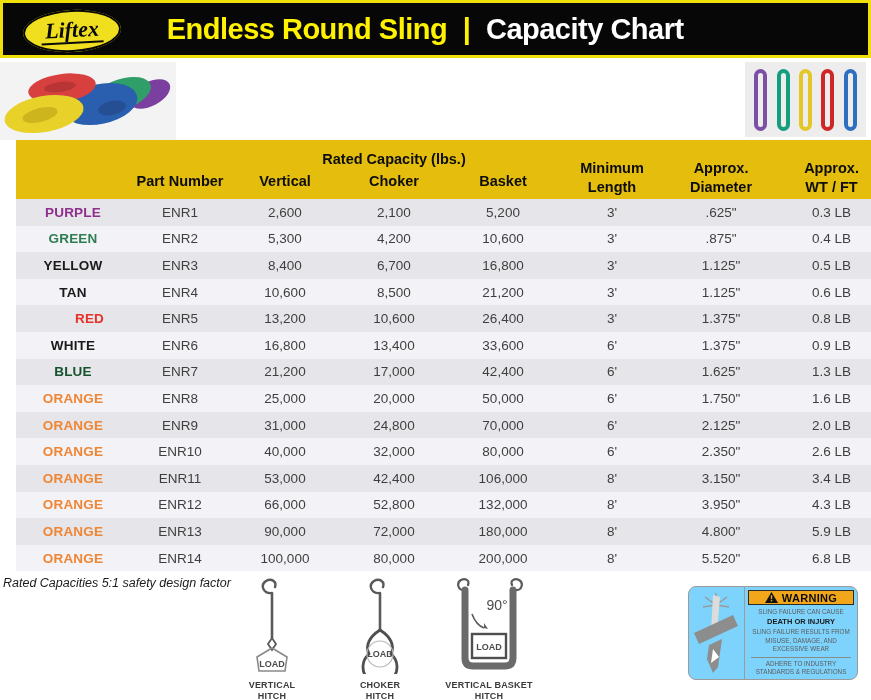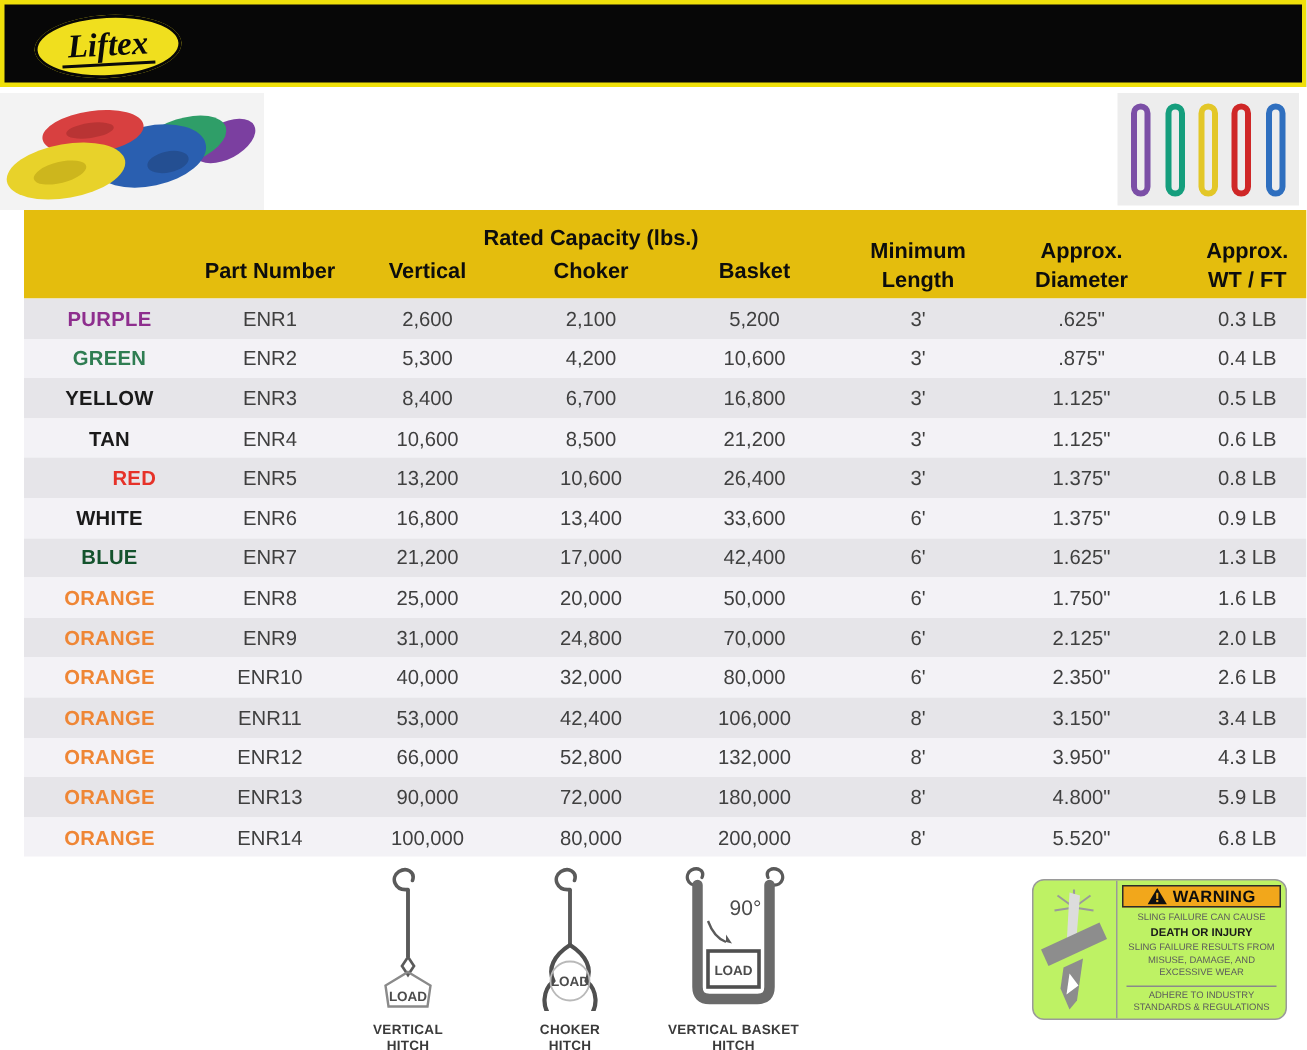--- a/index.html
+++ b/index.html
@@ -68,21 +68,21 @@
   .hitch { position:absolute; top:578px; text-align:center; }
   .hitch-label {
     margin-top:2px; font-size:9px; font-weight:bold; color:#3a3a3a;
     white-space:pre-line; line-height:1.25; letter-spacing:0.2px;
   }
   .hitch svg text { font-family:"Liberation Sans", sans-serif; fill:#4c4c4c; }
 
   
   .warn-label {
     position:absolute; left:688px; top:586px; width:170px; height:94px;
-    background:#bef264; border:1.5px solid #9a9a9a; border-radius:8px;
+    background:#7dd3fc; border:1.5px solid #9a9a9a; border-radius:8px;
     display:flex; overflow:hidden;
   }
   .warn-art { width:56px; border-right:1.5px solid #9a9a9a; flex:none; }
   .warn-body { flex:1; display:flex; flex-direction:column; font-size:6.3px; color:#5c5c5c; text-align:center; }
   .warn-head {
     background:#F2A71B; border:1.5px solid #2b2b2b; margin:3px 3px 2px 3px; height:15px;
     display:flex; align-items:center; justify-content:center; gap:4px;
   }
   .warn-head-text { font-weight:bold; color:#0d0d0d; font-size:11px; letter-spacing:0.3px; }
   .warn-line1 { margin-top:1px; }
@@ -94,20 +94,25 @@
   }
 </style>
 </head>
 <body>
 
 <div class="page">
 
   <div class="title-bar">
     <div class="logo">
       <span class="logo-text">Liftex</span>
+    </div>
+    <div class="main-title">
+      <span class="title-yellow">Endless Round Sling</span>
+      <span class="title-sep">|</span>
+      <span class="title-white">Capacity Chart</span>
     </div>
   </div>
 
   <div class="photo-panel">
     <svg width="176" height="78" viewBox="0 0 176 78">
       <rect x="0" y="0" width="176" height="78" fill="#f3f3f3"></rect>
       <ellipse cx="150" cy="32" rx="22" ry="12" fill="#7B3FA0" transform="rotate(-28 150 32)"></ellipse>
       <ellipse cx="122" cy="32" rx="30" ry="15" fill="#2F9E68" transform="rotate(-18 122 32)"></ellipse>
       <ellipse cx="100" cy="42" rx="38" ry="20" fill="#2A5FB0" transform="rotate(-12 100 42)"></ellipse>
       <ellipse cx="112" cy="46" rx="14" ry="7" fill="#244F92" transform="rotate(-12 112 46)"></ellipse>
@@ -300,20 +305,21 @@
       <td>100,000</td>
       <td>80,000</td>
       <td>200,000</td>
       <td>8'</td>
       <td>5.520"</td>
       <td>6.8 LB</td>
     </tr>
       </tbody>
   </table>
 
+  <div class="footnote">Rated Capacities 5:1 safety design factor</div>
 
   <div class="hitch" style="left:237px; width:70px;">
     <svg width="70" height="96" viewBox="0 0 70 96">
       <path d="M35,15 c-9,1 -12,-8 -6,-12 c5,-3 11,0 9,6" fill="none" stroke="#5a5a5a" stroke-width="2.4" stroke-linecap="round"></path>
       <line x1="35" y1="15" x2="35" y2="60" stroke="#5a5a5a" stroke-width="2.6"></line>
       <path d="M35,60 l-4,6 l4,6 l4,-6 z" fill="none" stroke="#5a5a5a" stroke-width="1.8"></path>
       <polygon points="35,70 50,79 48,93 22,93 20,79" fill="none" stroke="#8a8a8a" stroke-width="1.6"></polygon>
       <text x="35" y="89" font-size="9" font-weight="bold" text-anchor="middle">LOAD</text>
     </svg>
     <div class="hitch-label">VERTICAL

